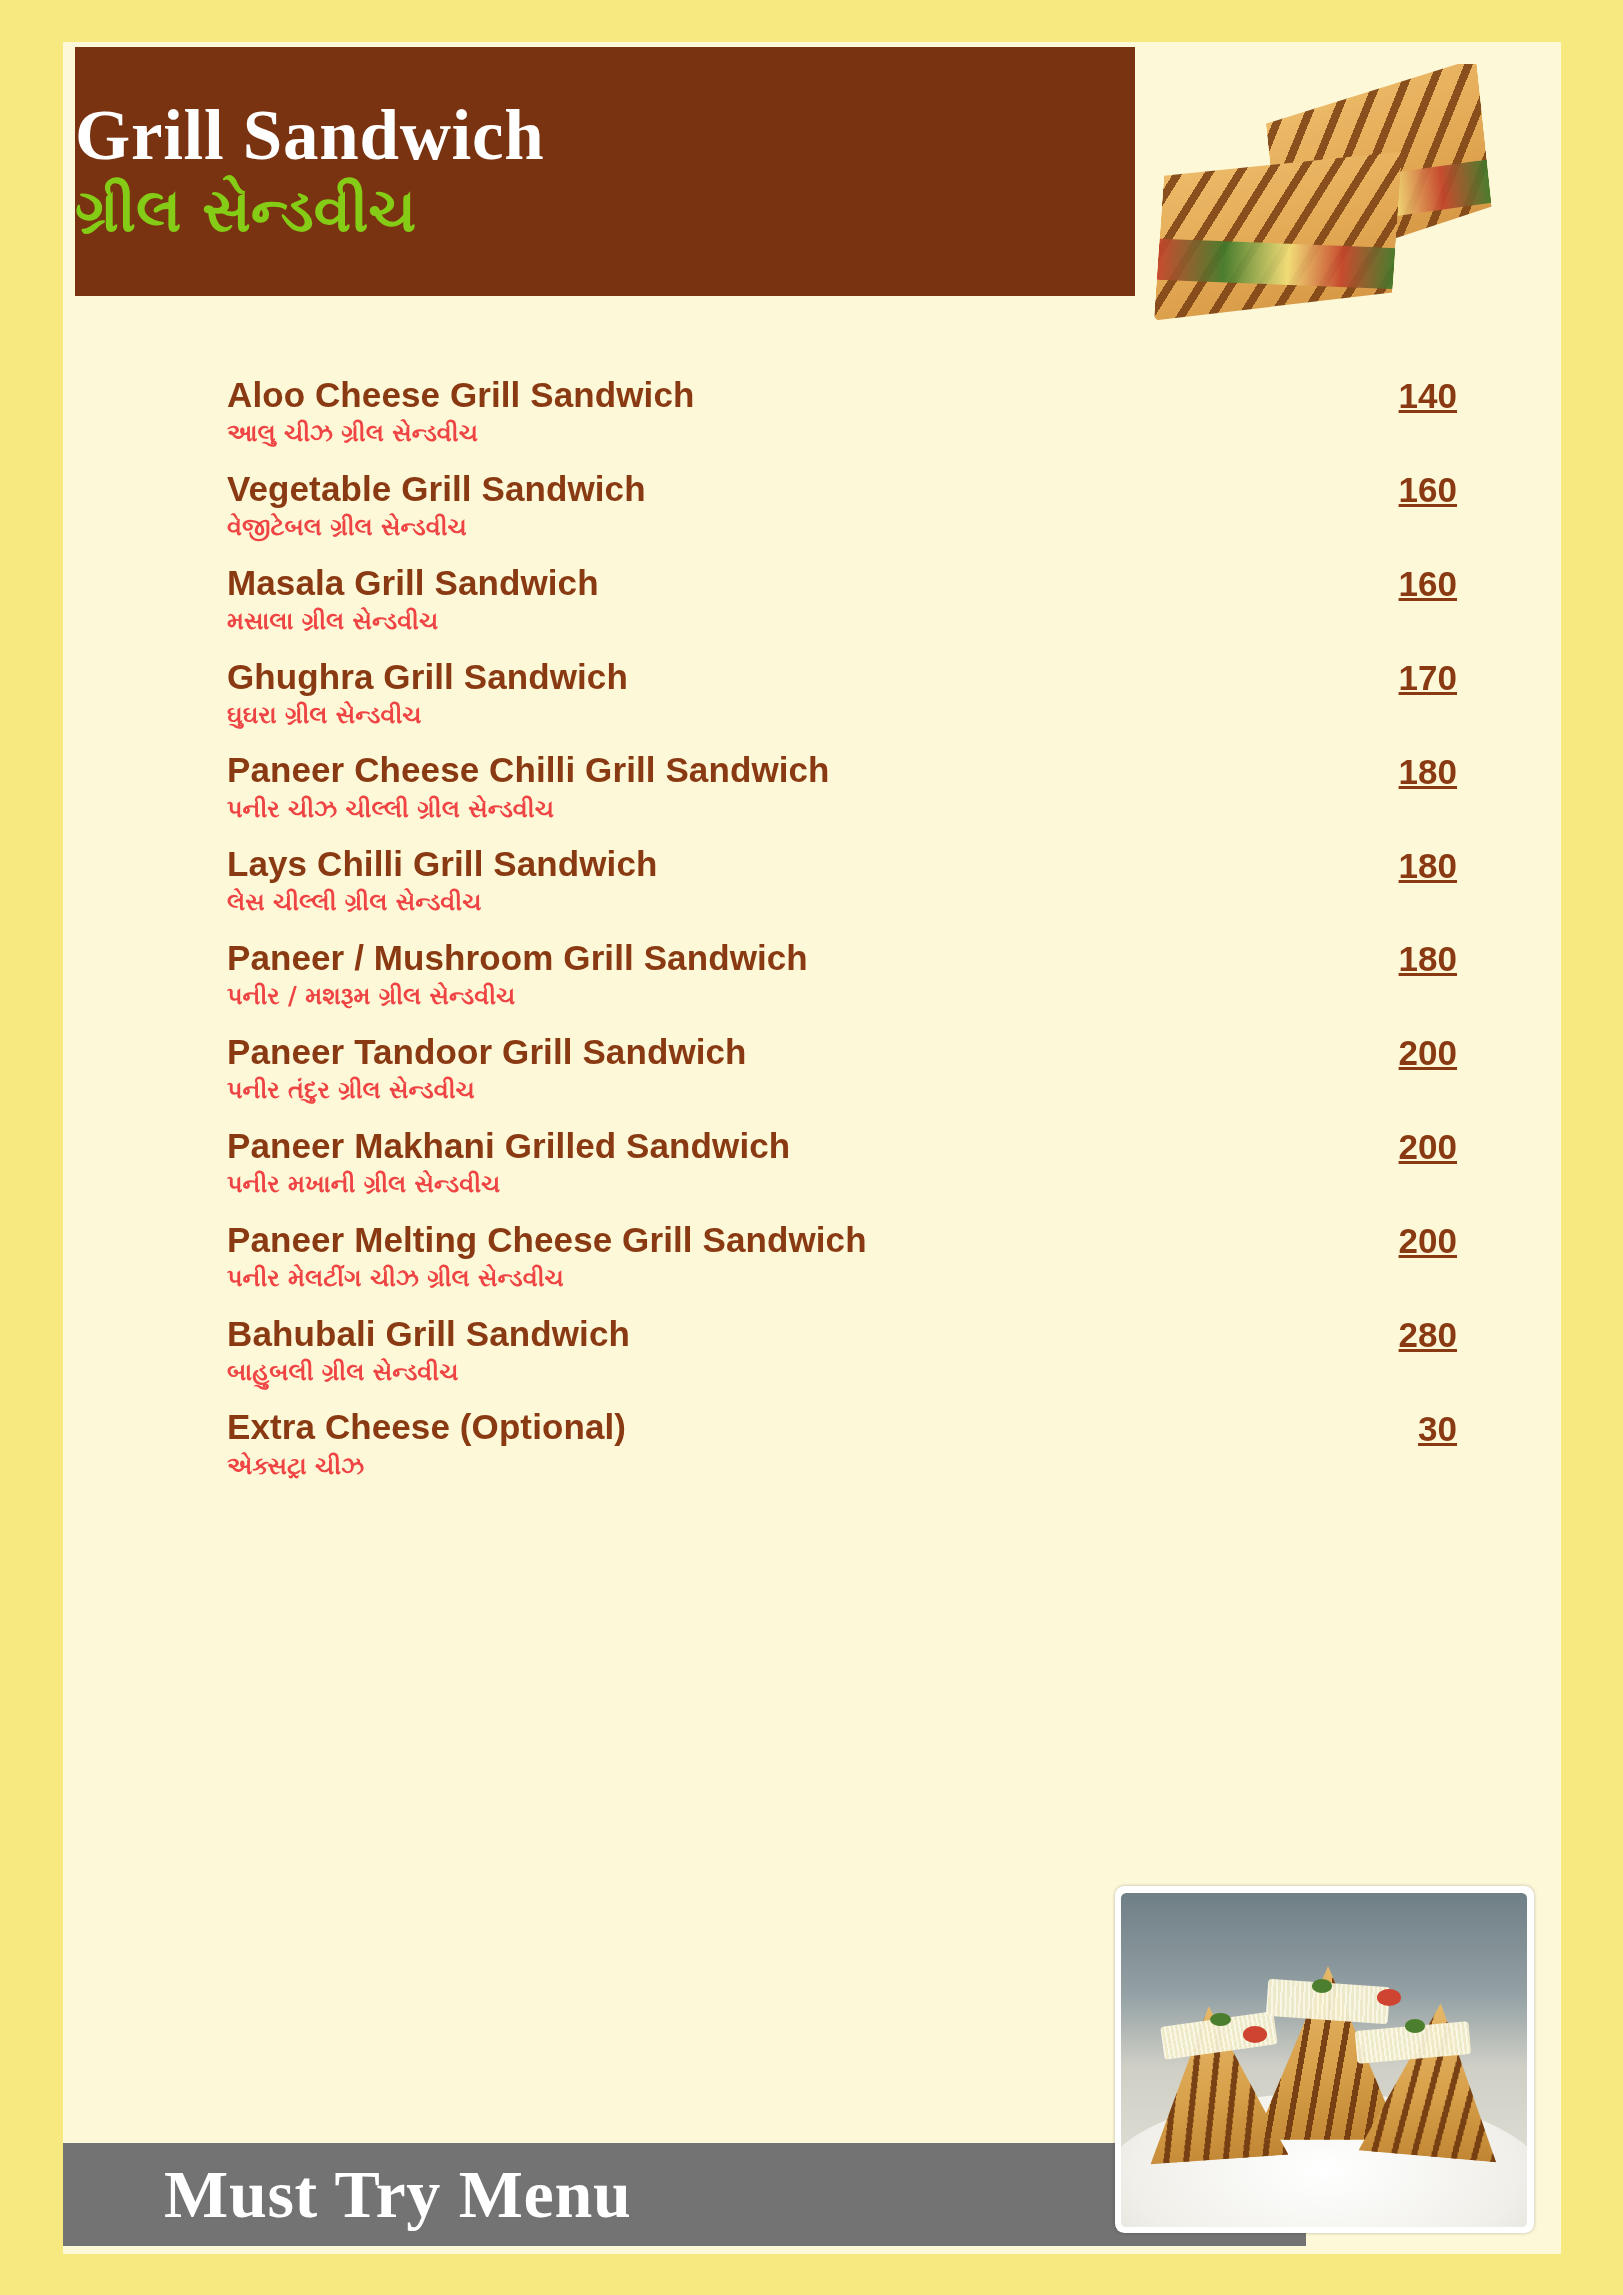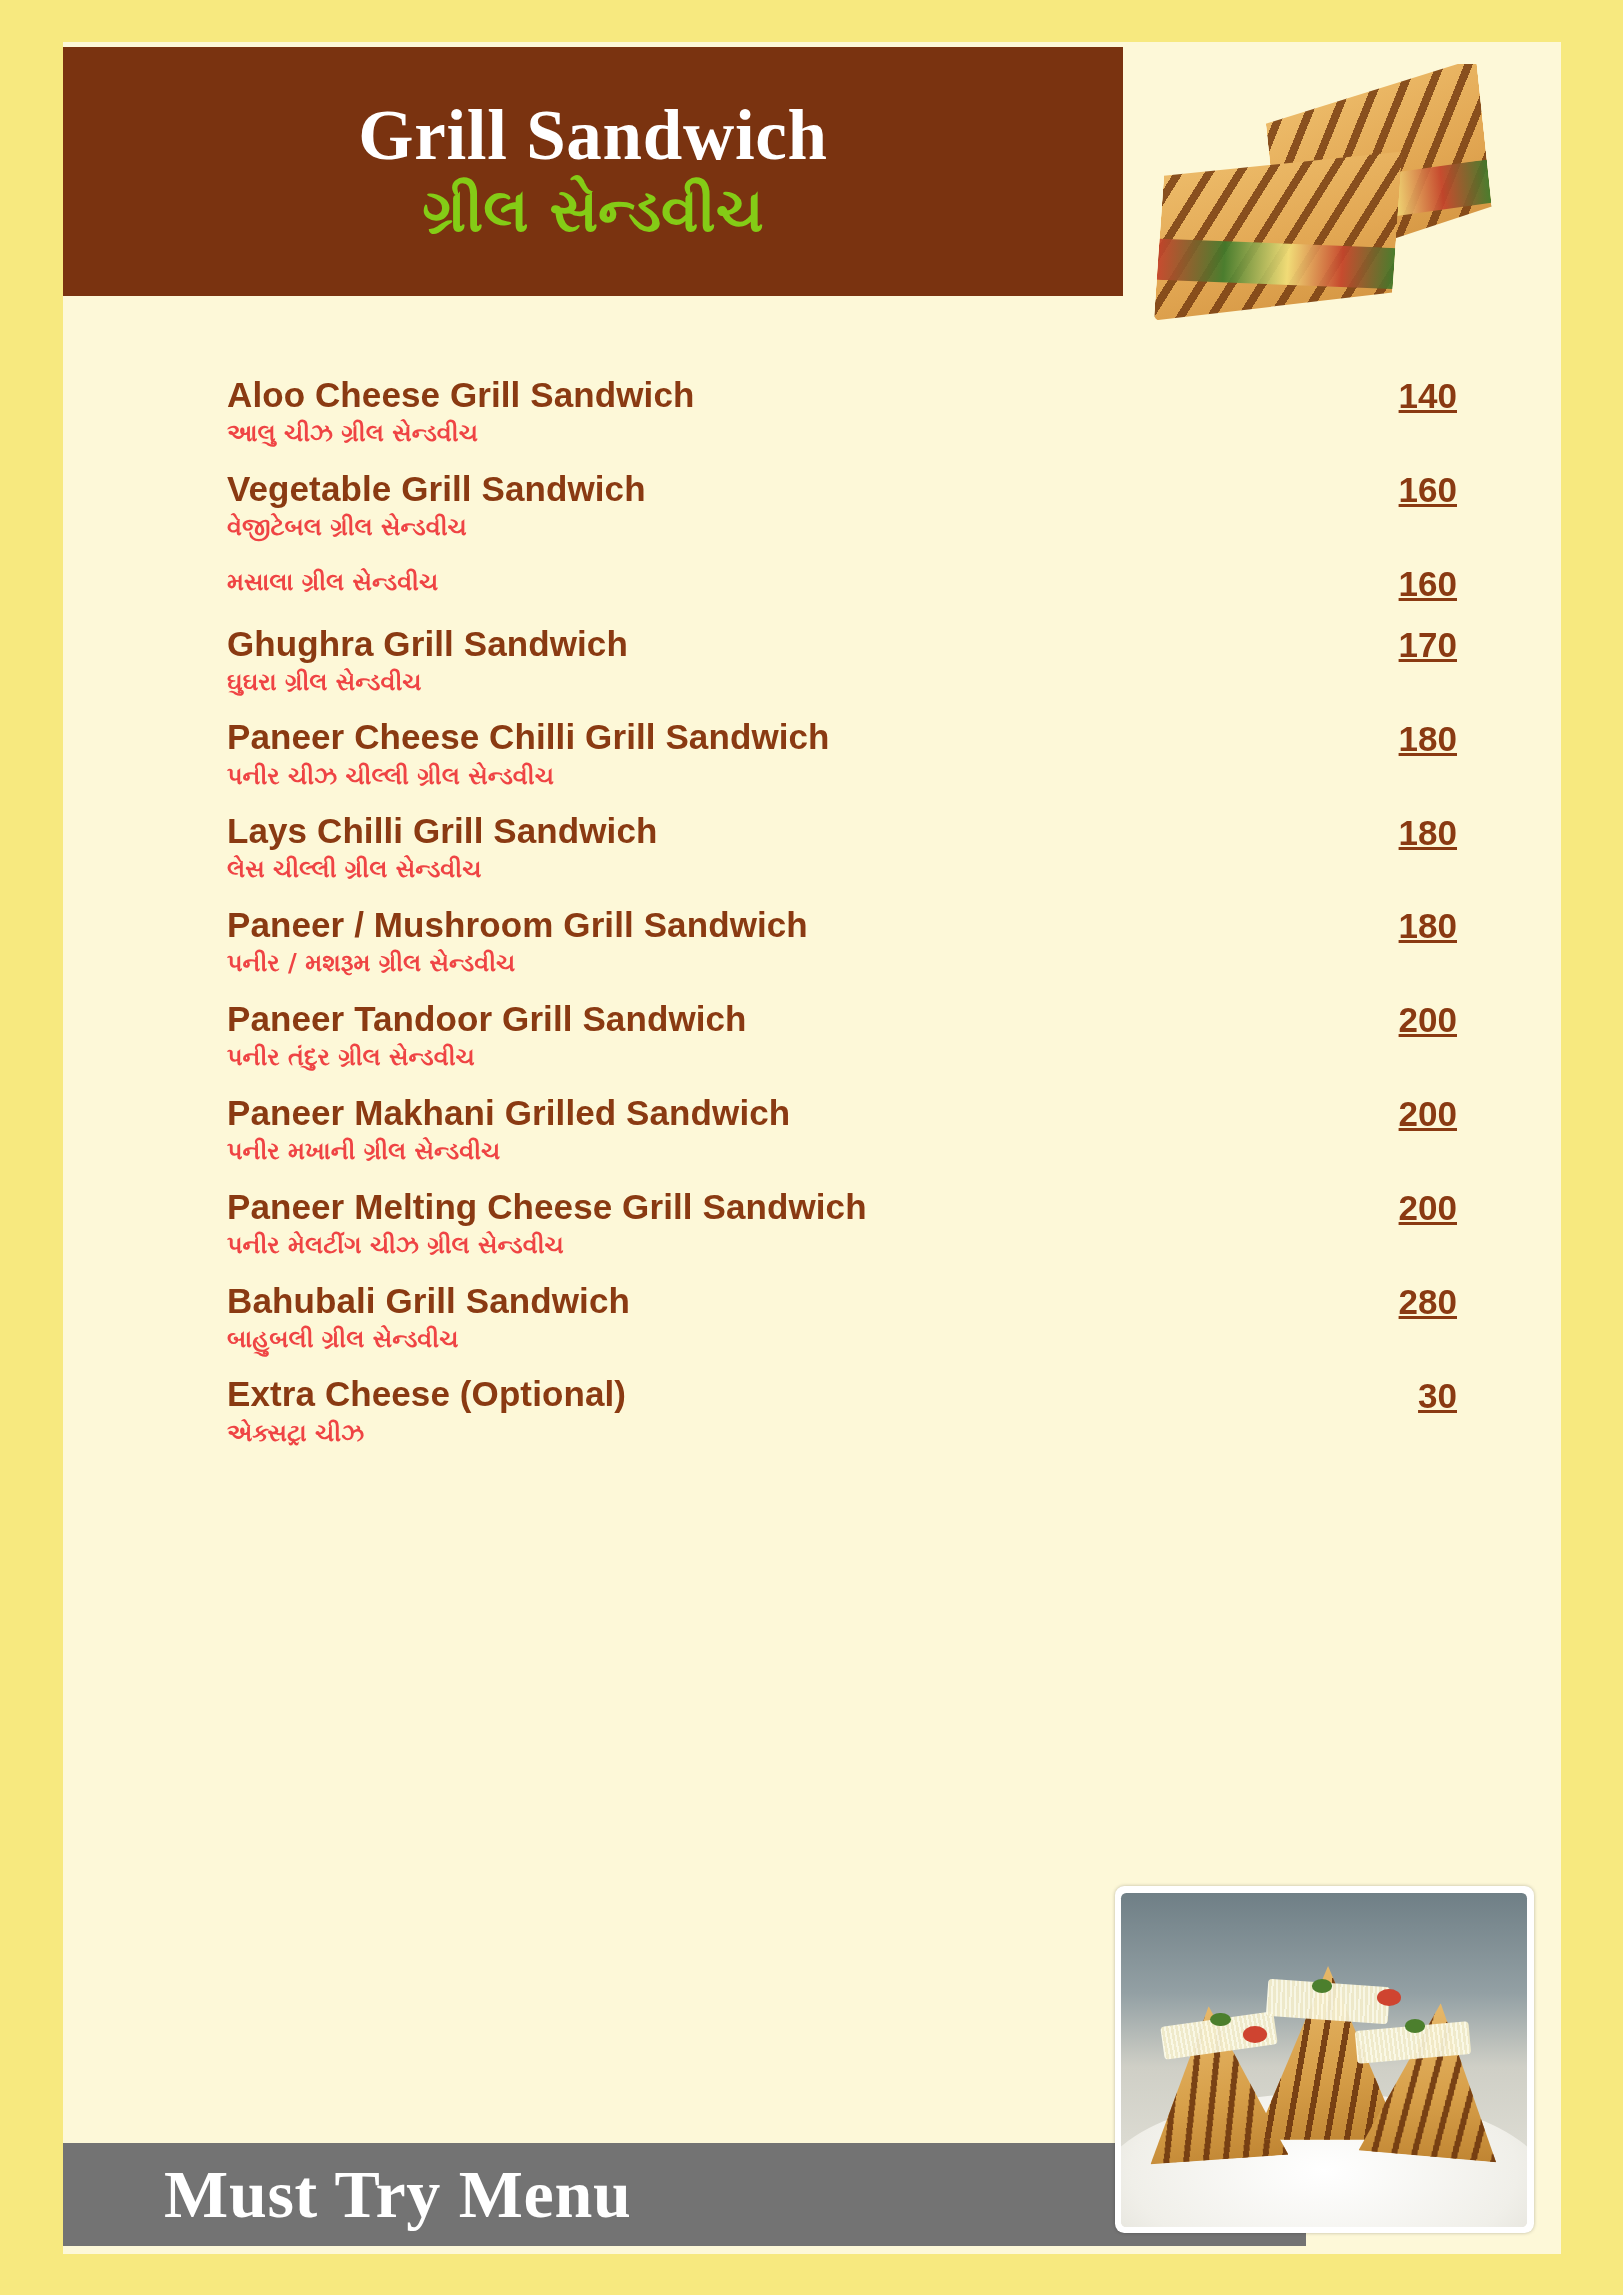--- a/index.html
+++ b/index.html
@@ -26,28 +26,27 @@
     top: 42px;
     width: 1498px;
     height: 2212px;
     background: #fdf8d8;
     box-sizing: border-box;
   }
 
   
   .header-bar {
     position: absolute;
-    left: 0;
+    left: 12px;
     top: 5.2px;
     width: 1060px;
     height: 249px;
     background: #7a3310;
     display: flex;
     flex-direction: column;
-    align-items: center;
     justify-content: center;
   }
   .header-title-en {
     color: #ffffff;
     font-family: "Liberation Serif", serif;
     font-size: 71px;
     font-weight: bold;
     line-height: 1.05;
     letter-spacing: 0.7px;
   }
@@ -273,20 +272,21 @@
       <div class="menu-row">
         <div class="names">
           <div class="name-en">Vegetable Grill Sandwich</div>
           <div class="name-gu">વેજીટેબલ ગ્રીલ સેન્ડવીચ</div>
         </div>
         <div class="price">160</div>
       </div>
 
       <div class="menu-row">
         <div class="names">
+          <div class="name-en">Masala Grill Sandwich</div>
           <div class="name-gu">મસાલા ગ્રીલ સેન્ડવીચ</div>
         </div>
         <div class="price">160</div>
       </div>
 
       <div class="menu-row">
         <div class="names">
           <div class="name-en">Ghughra Grill Sandwich</div>
           <div class="name-gu">ઘુઘરા ગ્રીલ સેન્ડવીચ</div>
         </div>

